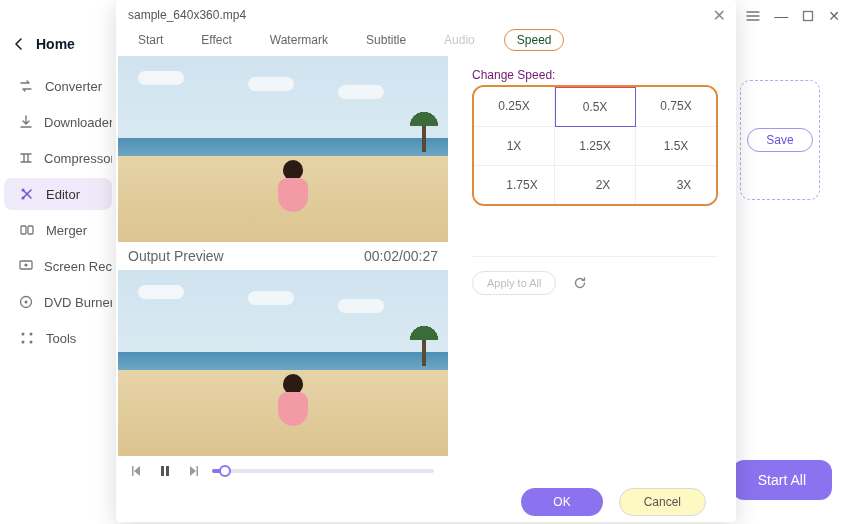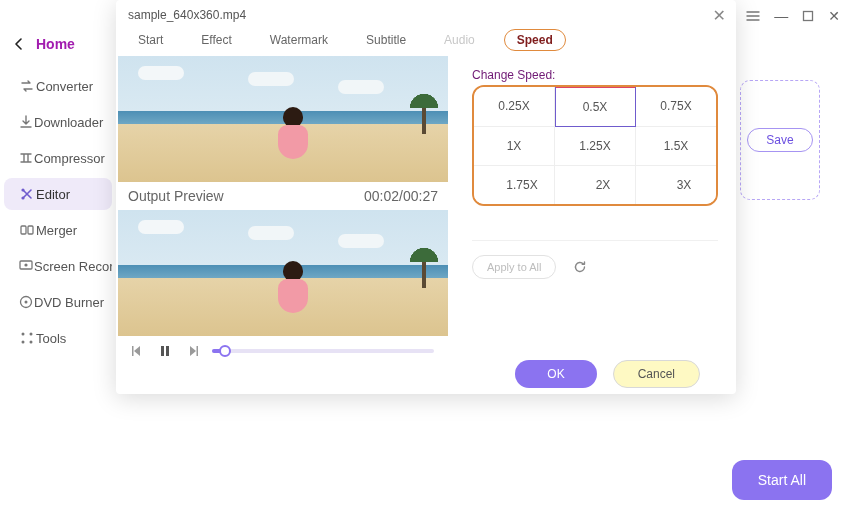--- a/index.html
+++ b/index.html
@@ -4,43 +4,43 @@
 <style>
   * { box-sizing: border-box; margin: 0; padding: 0; font-family: -apple-system, BlinkMacSystemFont, "Segoe UI", Arial, sans-serif; }
   html, body { width: 850px; height: 524px; background: #fff; overflow: hidden; color: #333; }
 
   
   .main-controls { position: absolute; top: 8px; right: 10px; display: flex; gap: 14px; align-items: center; color: #666; font-size: 14px; }
   .main-controls span { cursor: pointer; }
 
   
   .sidebar { position: absolute; left: 0; top: 0; bottom: 0; width: 116px; padding-top: 30px; }
-  .home-row { display: flex; align-items: center; gap: 12px; padding: 6px 14px 18px 14px; font-size: 14px; font-weight: 600; color: #a21caf; }
+  .home-row { display: flex; align-items: center; gap: 12px; padding: 6px 14px 18px 14px; font-size: 14px; font-weight: 600; color: #0f172a; }
   .home-row .chev { font-size: 14px; color: #222; }
-  .side-item { display: flex; align-items: center; padding: 7px 10px 7px 14px; font-size: 13px; color: #555; border-radius: 8px; margin: 0 4px 4px 4px; white-space: nowrap; overflow: hidden; }
+  .side-item { display: flex; align-items: center; gap: 10px; padding: 7px 10px 7px 14px; font-size: 13px; color: #555; border-radius: 8px; margin: 0 4px 4px 4px; white-space: nowrap; overflow: hidden; }
   .side-item.active { background: #efeaf9; color: #333; }
   .side-item .ic { width: 18px; height: 18px; display: flex; align-items: center; justify-content: center; color: #777; }
   .side-item.active .ic { color: #6f5bcd; }
 
   
   .save-area { position: absolute; left: 740px; top: 80px; width: 80px; height: 120px; border: 1px dashed #b7a6f5; border-radius: 10px; display: flex; align-items: center; justify-content: center; }
   .save-btn { border: 1px solid #a694f2; background: #fff; color: #6b4fe0; border-radius: 14px; padding: 4px 18px; font-size: 12px; }
 
   
   .start-all { position: absolute; right: 18px; bottom: 24px; background: #8b73f0; color: #fff; border: none; border-radius: 12px; padding: 12px 26px; font-size: 14px; }
 
   
-  .dialog { position: absolute; left: 116px; top: 0; width: 620px; height: 394px; background: #fff; box-shadow: 0 4px 24px rgba(0,0,0,0.15); border-radius: 4px; }
+  .dialog { position: absolute; left: 116px; top: 0; width: 620px; height: 522px; background: #fff; box-shadow: 0 4px 24px rgba(0,0,0,0.15); border-radius: 4px; }
   .dlg-title { padding: 8px 12px 4px 12px; font-size: 12px; color: #555; }
   .dlg-close { position: absolute; top: 6px; right: 10px; font-size: 16px; color: #888; cursor: pointer; }
 
   .tabs { display: flex; gap: 22px; padding: 4px 14px 8px 14px; font-size: 12px; color: #666; align-items: center; }
   .tab { padding: 3px 8px; border-radius: 10px; }
   .tab.disabled { color: #c8c8c8; }
-  .tab.active { outline: 1.5px solid #e08a3d; color: #7f1d1d; font-weight: 700; border-radius: 10px; padding: 3px 12px; text-align: right; }
+  .tab.active { outline: 1.5px solid #e08a3d; color: #14532d; font-weight: 400; border-radius: 10px; padding: 3px 12px; text-align: right; }
 
   .dlg-body { position: absolute; left: 0; right: 0; top: 56px; bottom: 34px; display: flex; }
   .left-col { width: 332px; padding: 0 0 0 2px; display: flex; flex-direction: column; }
   .right-col { flex: 1; padding: 12px 18px 0 24px; }
 
   .preview { width: 330px; height: 186px; position: relative; overflow: hidden; }
   .sky1 { position: absolute; left:0; right:0; top:0; height: 44%; background: linear-gradient(#cfe3ef,#d9e9f2); }
   .sea  { position: absolute; left:0; right:0; top:44%; height: 10%; background: linear-gradient(#4d8fb5,#6ea7c4); }
   .sand { position: absolute; left:0; right:0; top:54%; bottom:0; background: linear-gradient(#e6d3a8,#dcc48f); }
   .person { position: absolute; left: 48%; bottom: 12%; width: 34px; height: 60px; }
@@ -62,25 +62,25 @@
 
   .cs-label { font-size: 12px; color:#701a75; margin-bottom: 3px; }
 
   .speed-grid { border: 2px solid #e08a3d; border-radius: 12px; overflow: hidden; }
   .speed-row { display:flex; }
   .speed-cell { flex:1; text-align:center; padding: 12px 0; font-size: 12px; color:#555; border-right:1px solid #eee; border-bottom:1px solid #eee; background:#fff; }
   .speed-row:last-child .speed-cell { border-bottom:none;padding-left:16px; }
   .speed-cell:last-child { border-right:none; }
   .speed-cell.selected { outline: 1.5px solid #6f5bcd; outline-offset:-1px; border-top: 2px solid #d46; margin-top:-1px; }
 
-  .below-grid { display:flex; gap:16px; align-items:center; margin-top: 34px; border-top:1px solid #f0f0f0; padding-top:14px; }
+  .below-grid { display:flex; gap:16px; align-items:center; margin-top: 50px; border-top:1px solid #f0f0f0; padding-top:14px; }
   .apply-btn { border:1px solid #e2e2e2; background:#fff; color:#bdbdbd; font-size:11px; padding:5px 14px; border-radius: 12px; }
   .reset-ic { color:#888; }
 
-  .dlg-footer { position:absolute; left:0; right:14px; bottom:6px; display:flex; justify-content:flex-end; gap:16px; padding: 0 22px; }
+  .dlg-footer { position:absolute; left:0; right:8px; bottom:6px; display:flex; justify-content:flex-end; gap:16px; padding: 0 22px; }
   .ok-btn { background:#8b73f0; color:#fff; border:none; border-radius:14px; padding:6px 32px; font-size:12px; }
   .cancel-btn { background:#fef9c3; color:#555; border:1px solid #d8d8d8; border-radius:14px; padding:6px 24px; font-size:12px; }
 
   svg { display:block; }
 </style>
 </head>
 <body>
 
 <div class="main-controls">
   <span>

